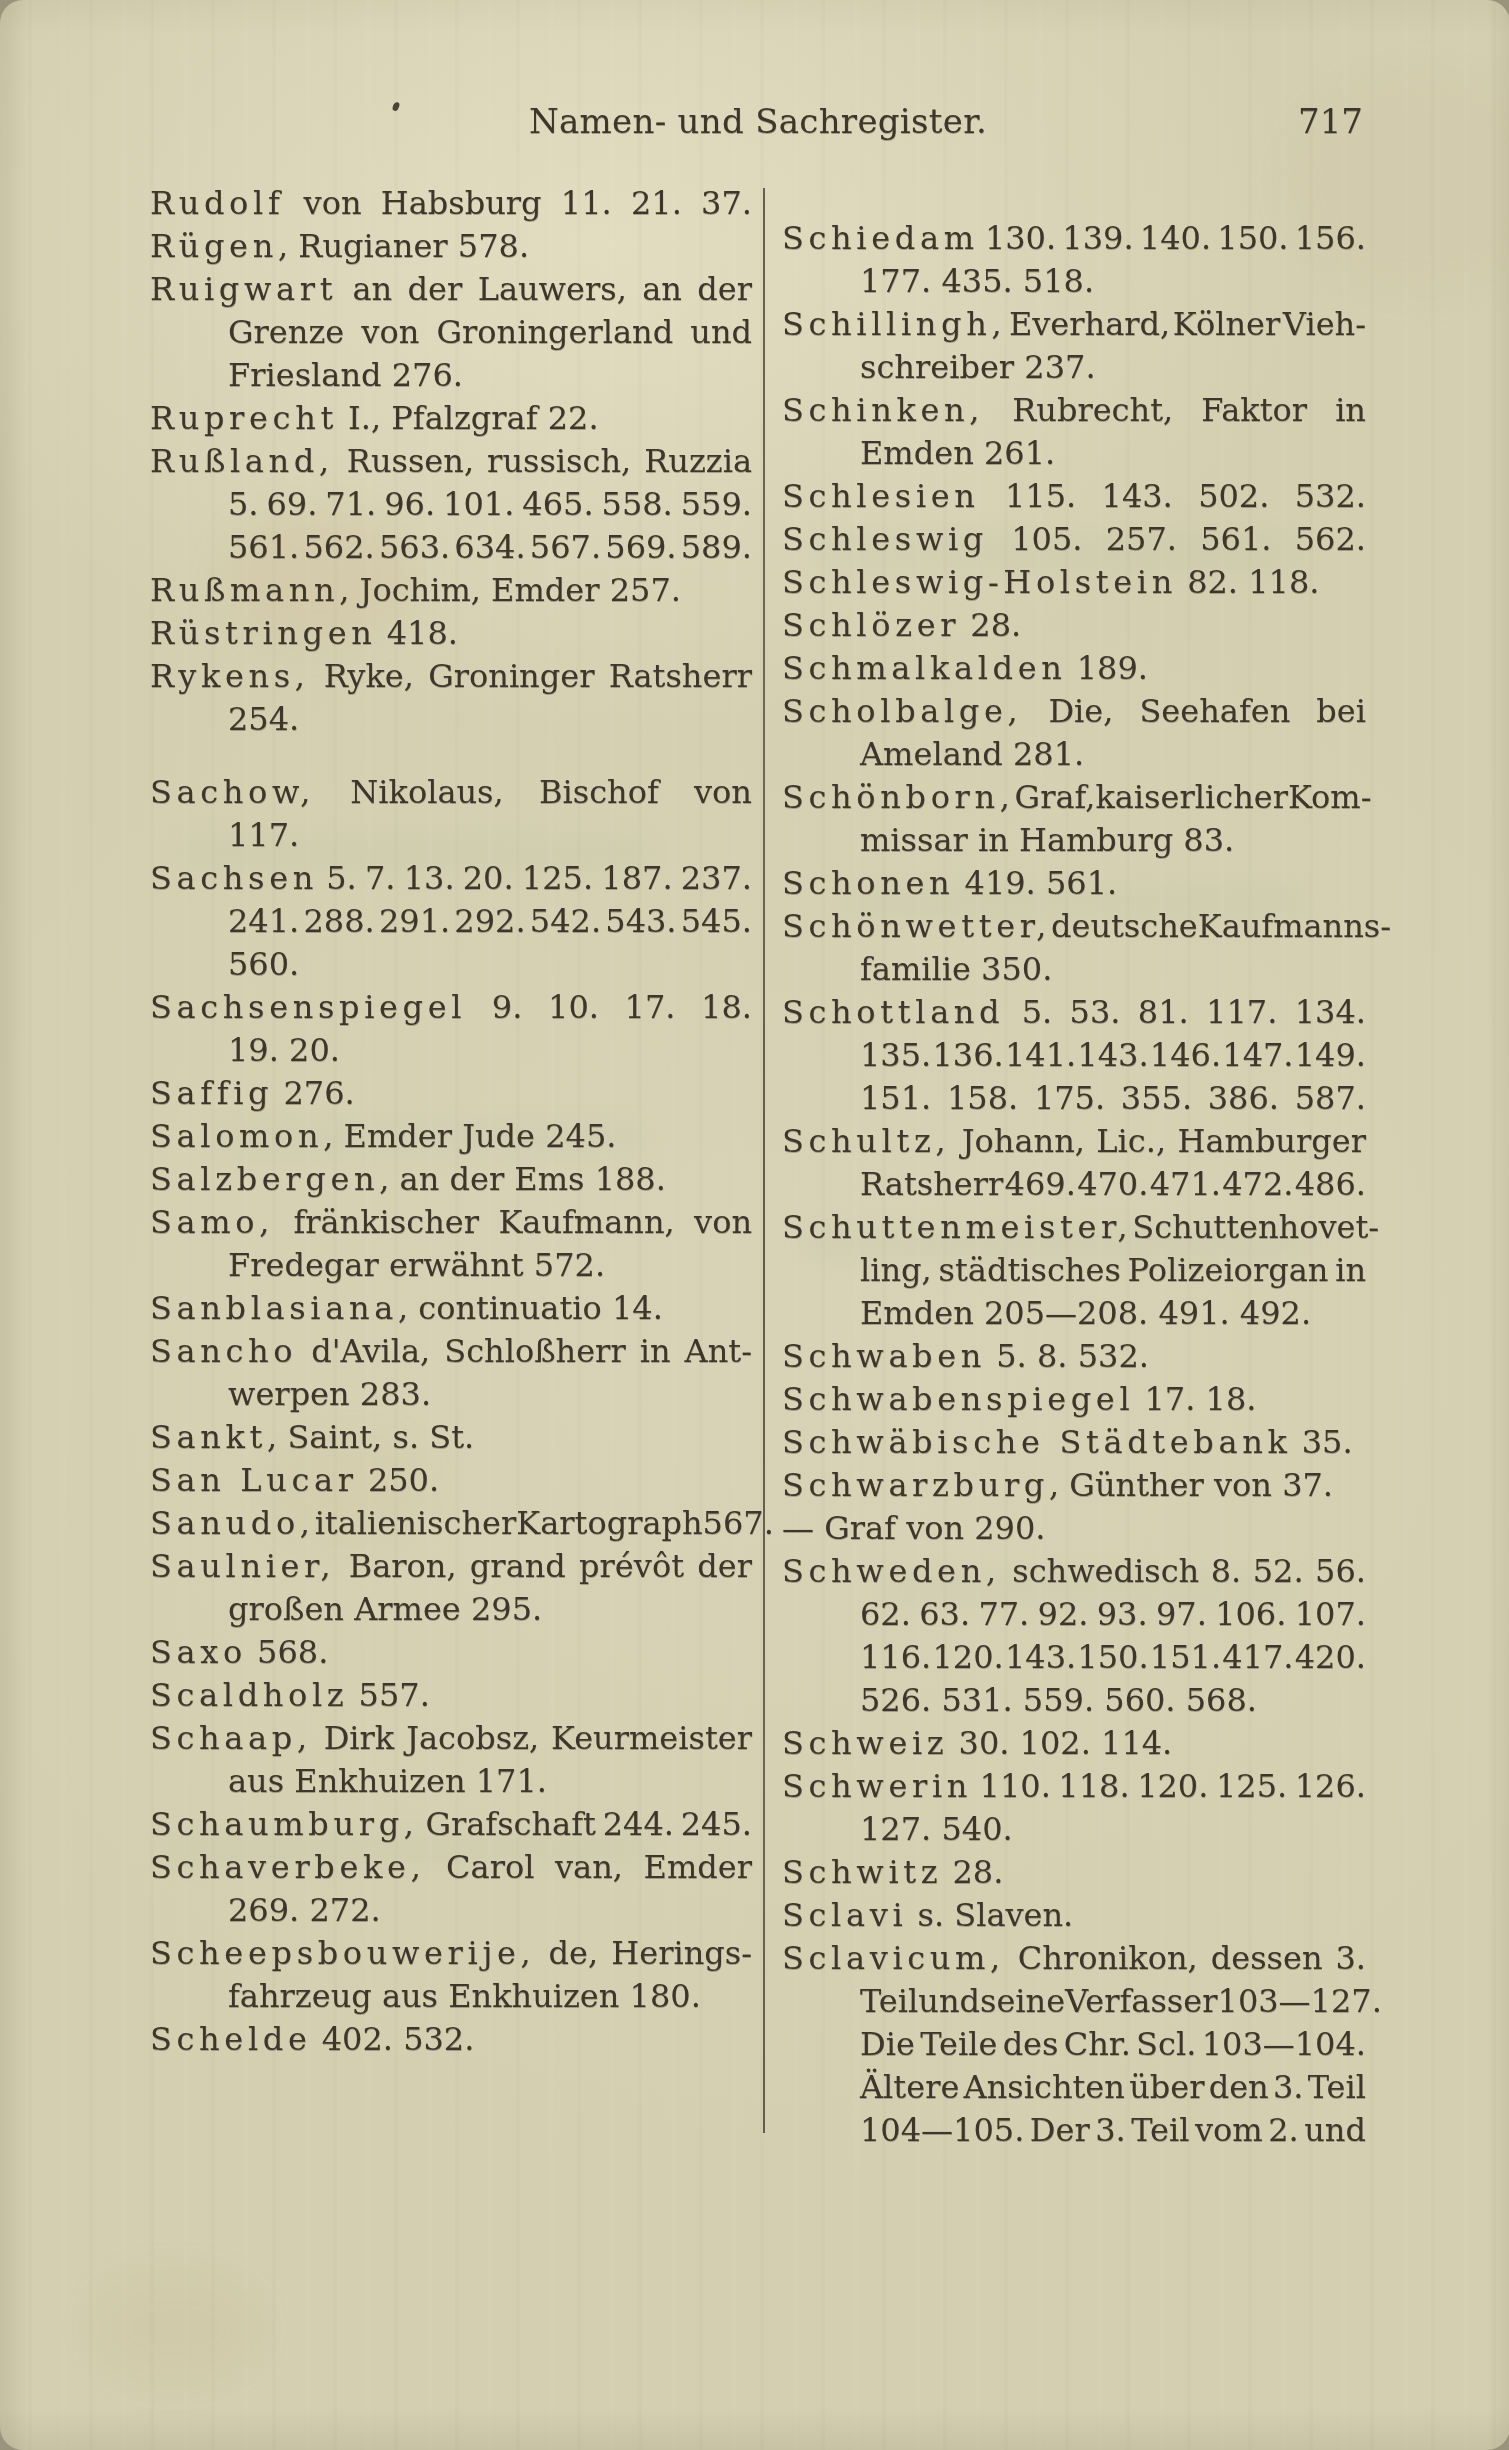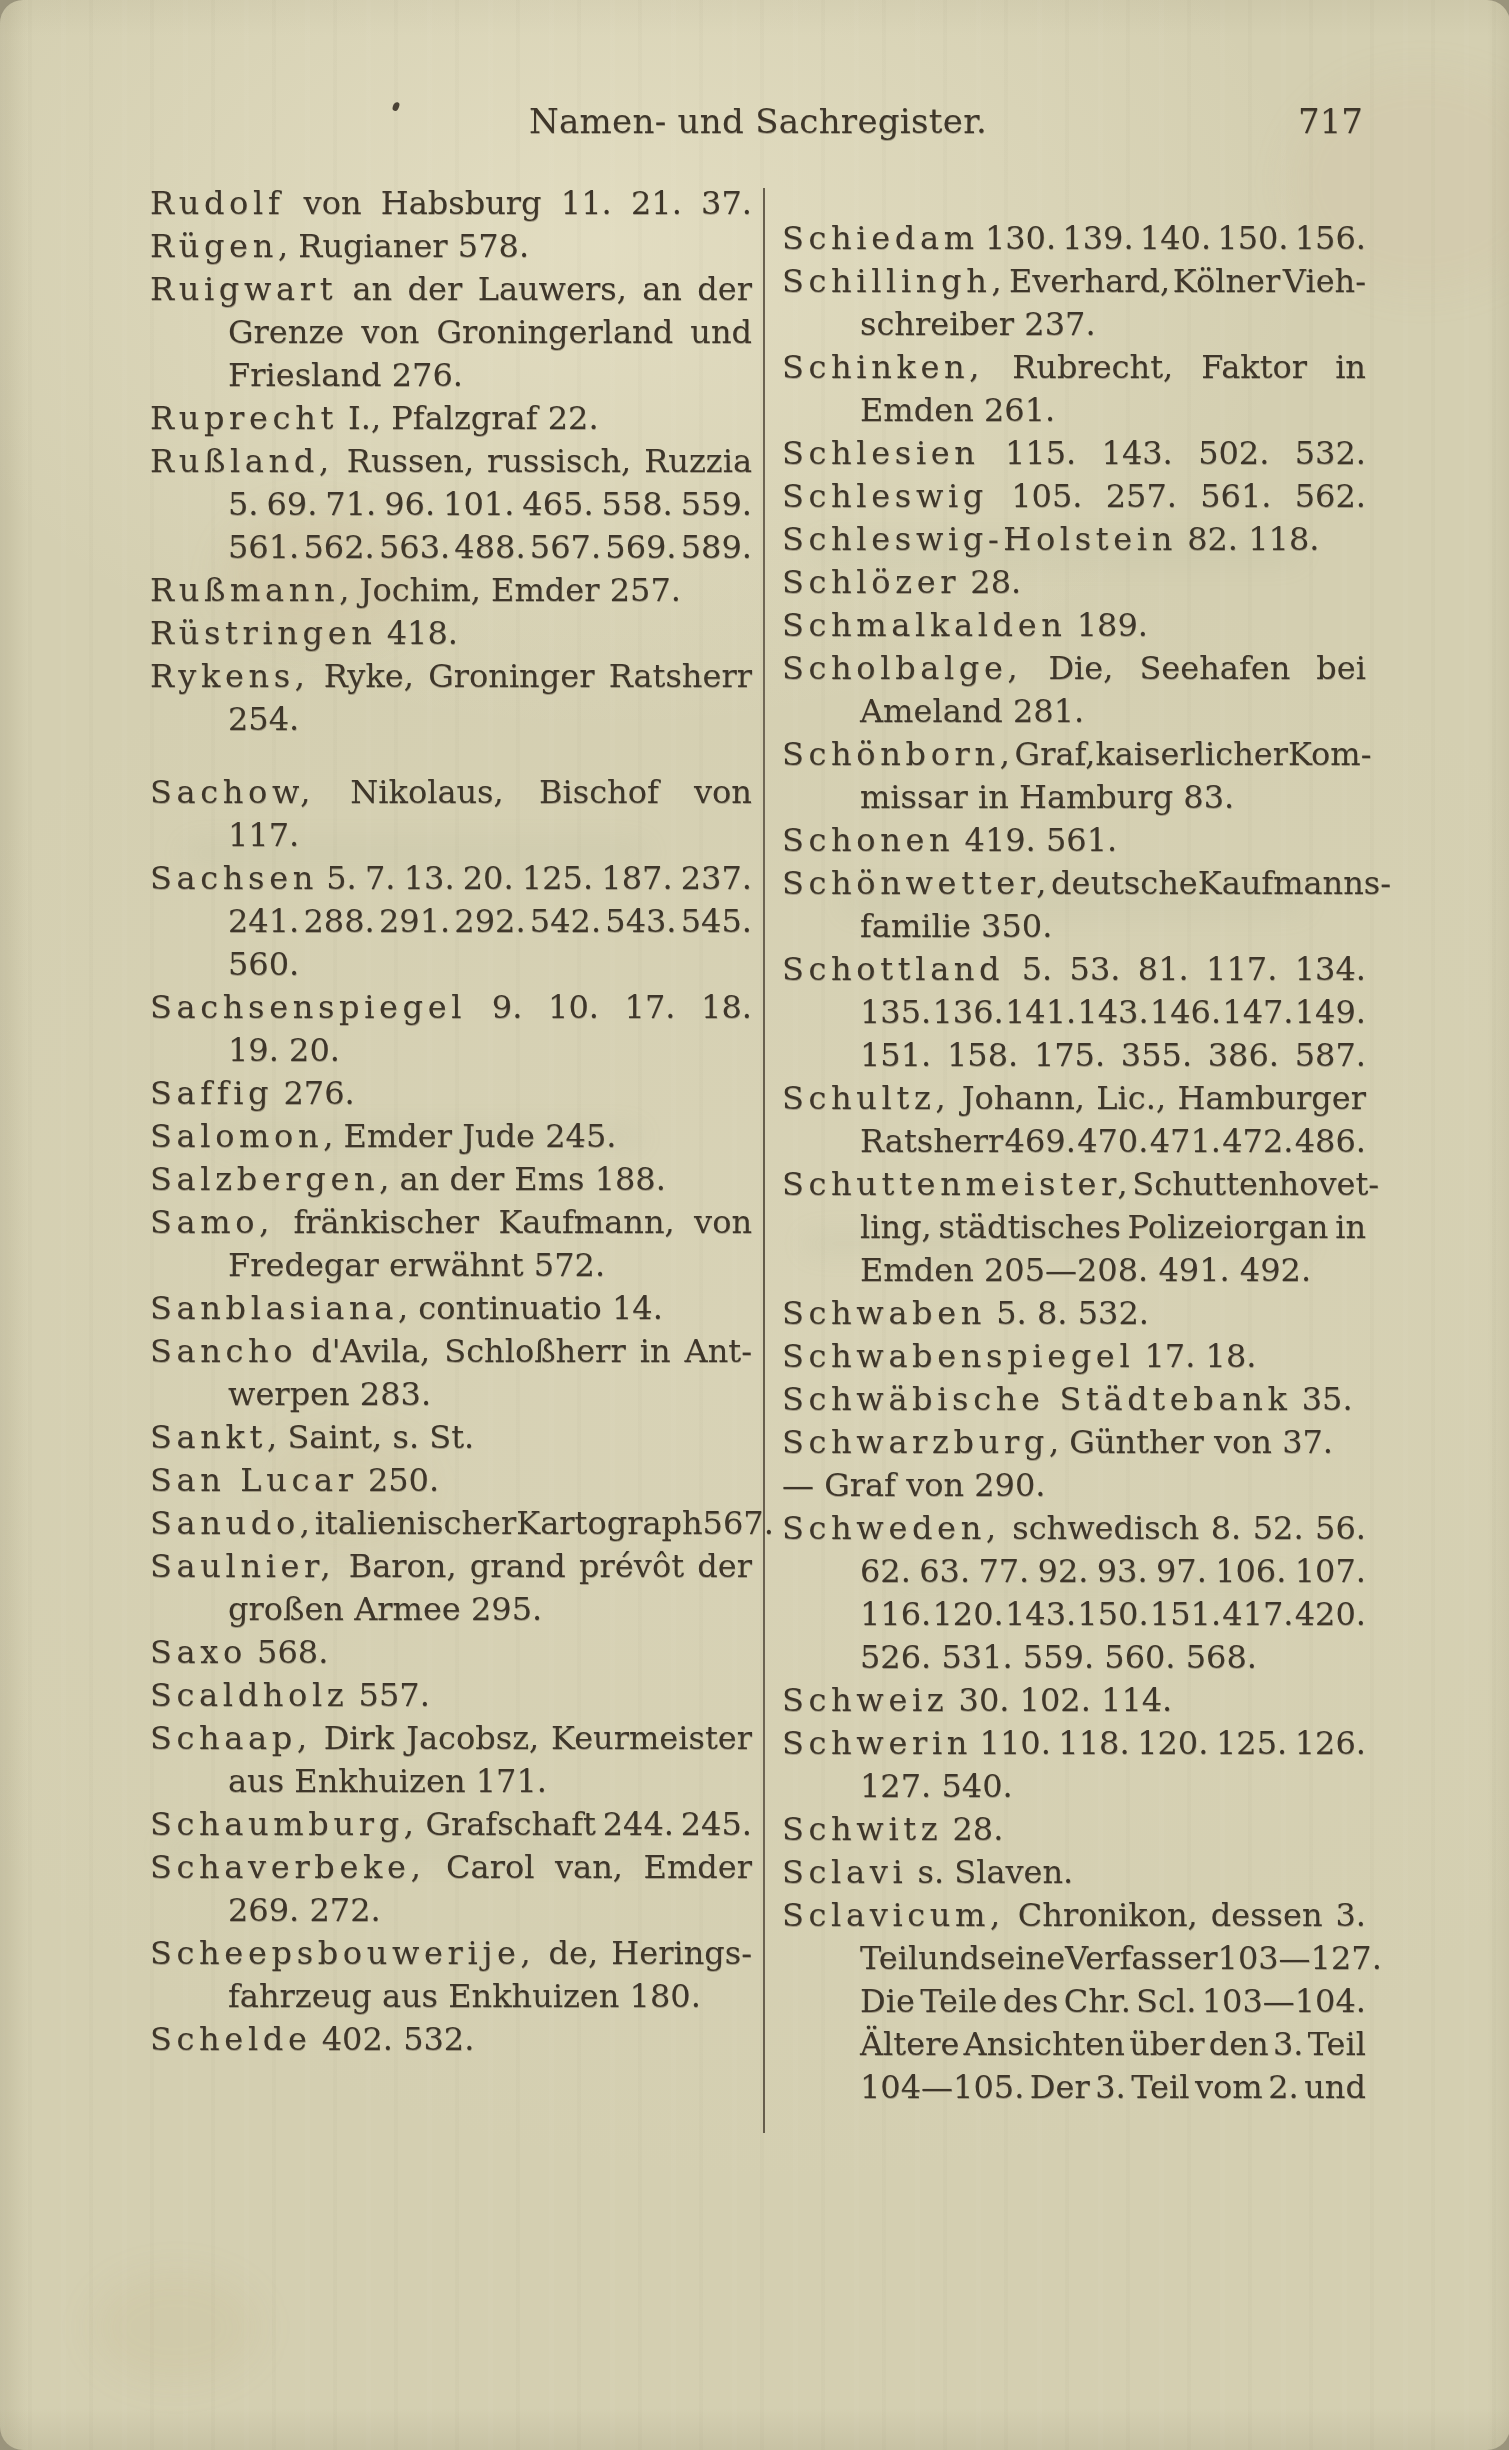--- a/index.html
+++ b/index.html
@@ -132,21 +132,21 @@
         <span class="word">96.</span>
         <span class="word">101.</span>
         <span class="word">465.</span>
         <span class="word">558.</span>
         <span class="word">559.</span>
       </div>
       <div class="line indent jflex">
         <span class="word">561.</span>
         <span class="word">562.</span>
         <span class="word">563.</span>
-        <span class="word">488.</span>
+        <span class="word">634.</span>
         <span class="word">567.</span>
         <span class="word">569.</span>
         <span class="word">589.</span>
       </div>
       <div class="line"><span class="sperr">Rußmann</span><span>, Jochim, Emder 257.</span></div>
       <div class="line"><span class="sperr">Rüstringen</span><span> 418.</span></div>
       <div class="line jflex">
         <span class="word sperr">Rykens,</span>
         <span class="word">Ryke,</span>
         <span class="word">Groninger</span>
@@ -255,20 +255,21 @@
     </div>
   <div class="col col-right">
       <div class="line jflex">
         <span class="word sperr">Schiedam</span>
         <span class="word">130.</span>
         <span class="word">139.</span>
         <span class="word">140.</span>
         <span class="word">150.</span>
         <span class="word">156.</span>
       </div>
+      <div class="line indent"><span>177. 435. 518.</span></div>
       <div class="line jflex">
         <span class="word sperr">Schillingh,</span>
         <span class="word">Everhard,</span>
         <span class="word">Kölner</span>
         <span class="word">Vieh-</span>
       </div>
       <div class="line indent"><span>schreiber 237.</span></div>
       <div class="line jflex">
         <span class="word sperr">Schinken,</span>
         <span class="word">Rubrecht,</span>

